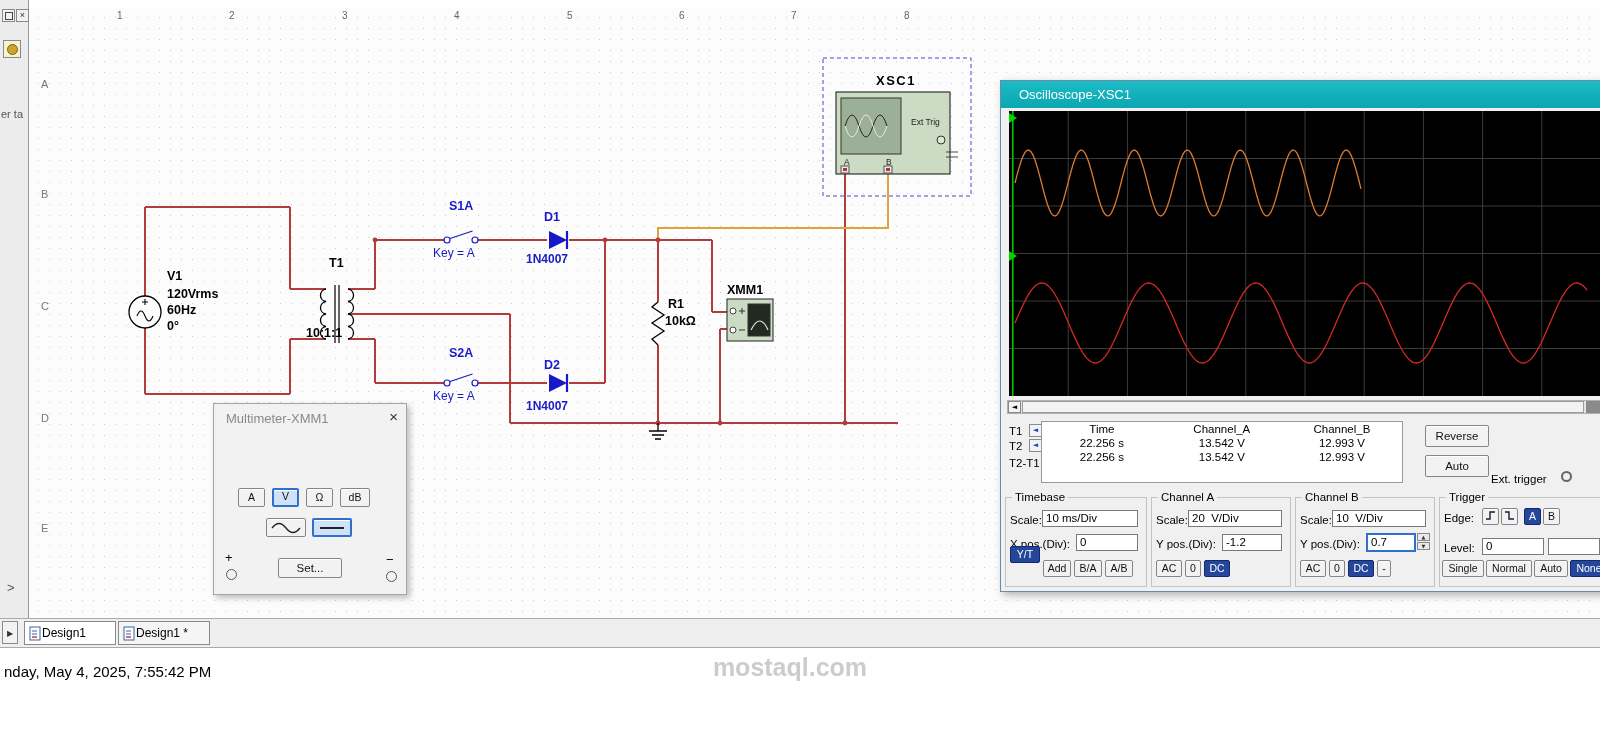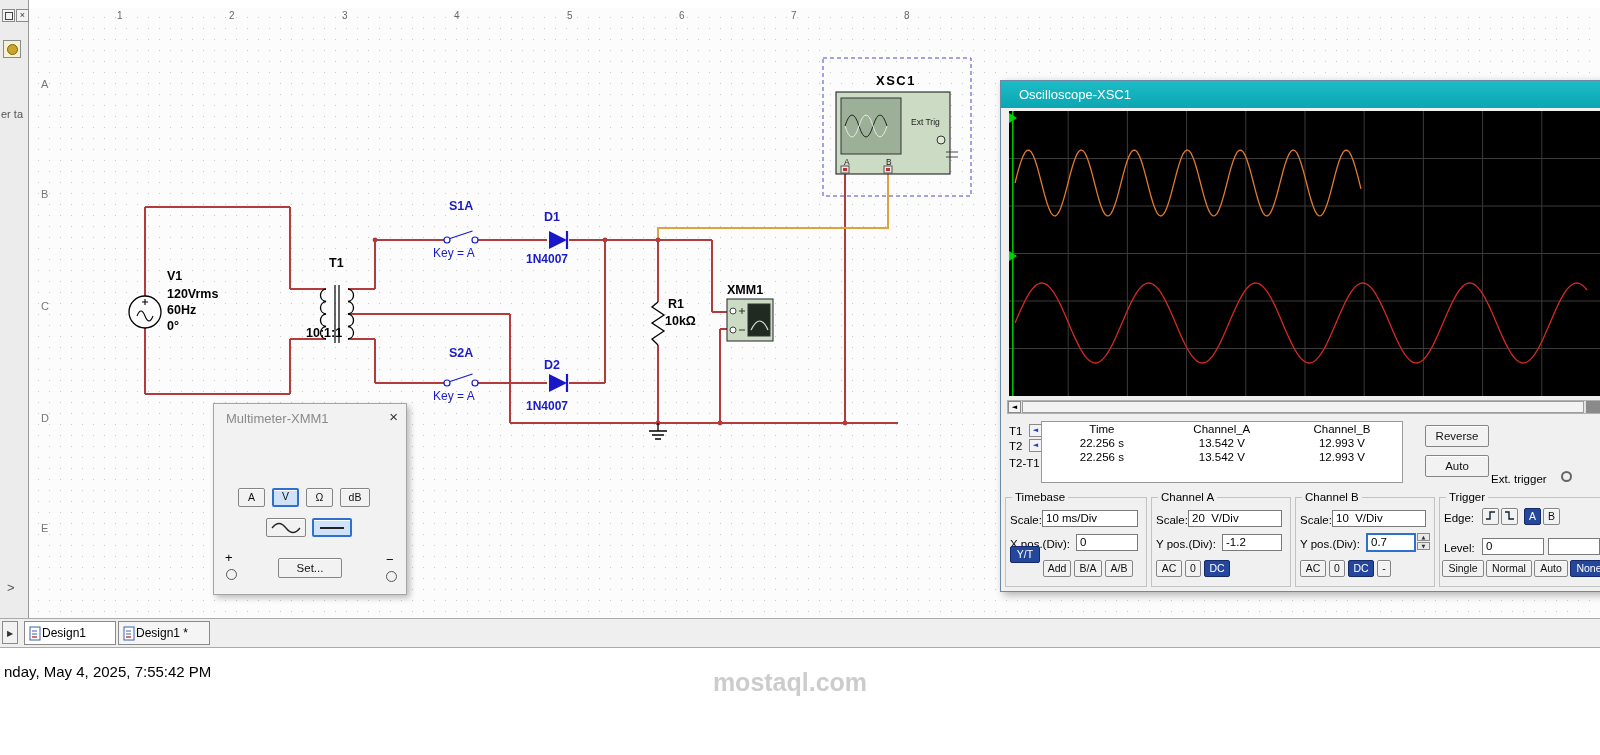--- a/index.html
+++ b/index.html
@@ -366,14 +366,14 @@
     </svg>
     <span>Design1 *</span>
   </div>
 </div>
 
 <div class="abs statusbar">
   <span class="abs" style="left:4px;top:16px;font-size:15px;color:#000">nday, May 4, 2025, 7:55:42 PM</span>
 </div>
 
 <div class="abs wm" style="left:690px;top:648px;width:200px">
-  <div style="margin-top:20px;font-size:25px;font-weight:bold;color:rgba(195,195,195,.85)">mostaql.com</div>
+  <div style="margin-top:5px;font-size:25px;font-weight:bold;color:rgba(195,195,195,.85)">mostaql.com</div>
 </div>
 
 </body></html>

